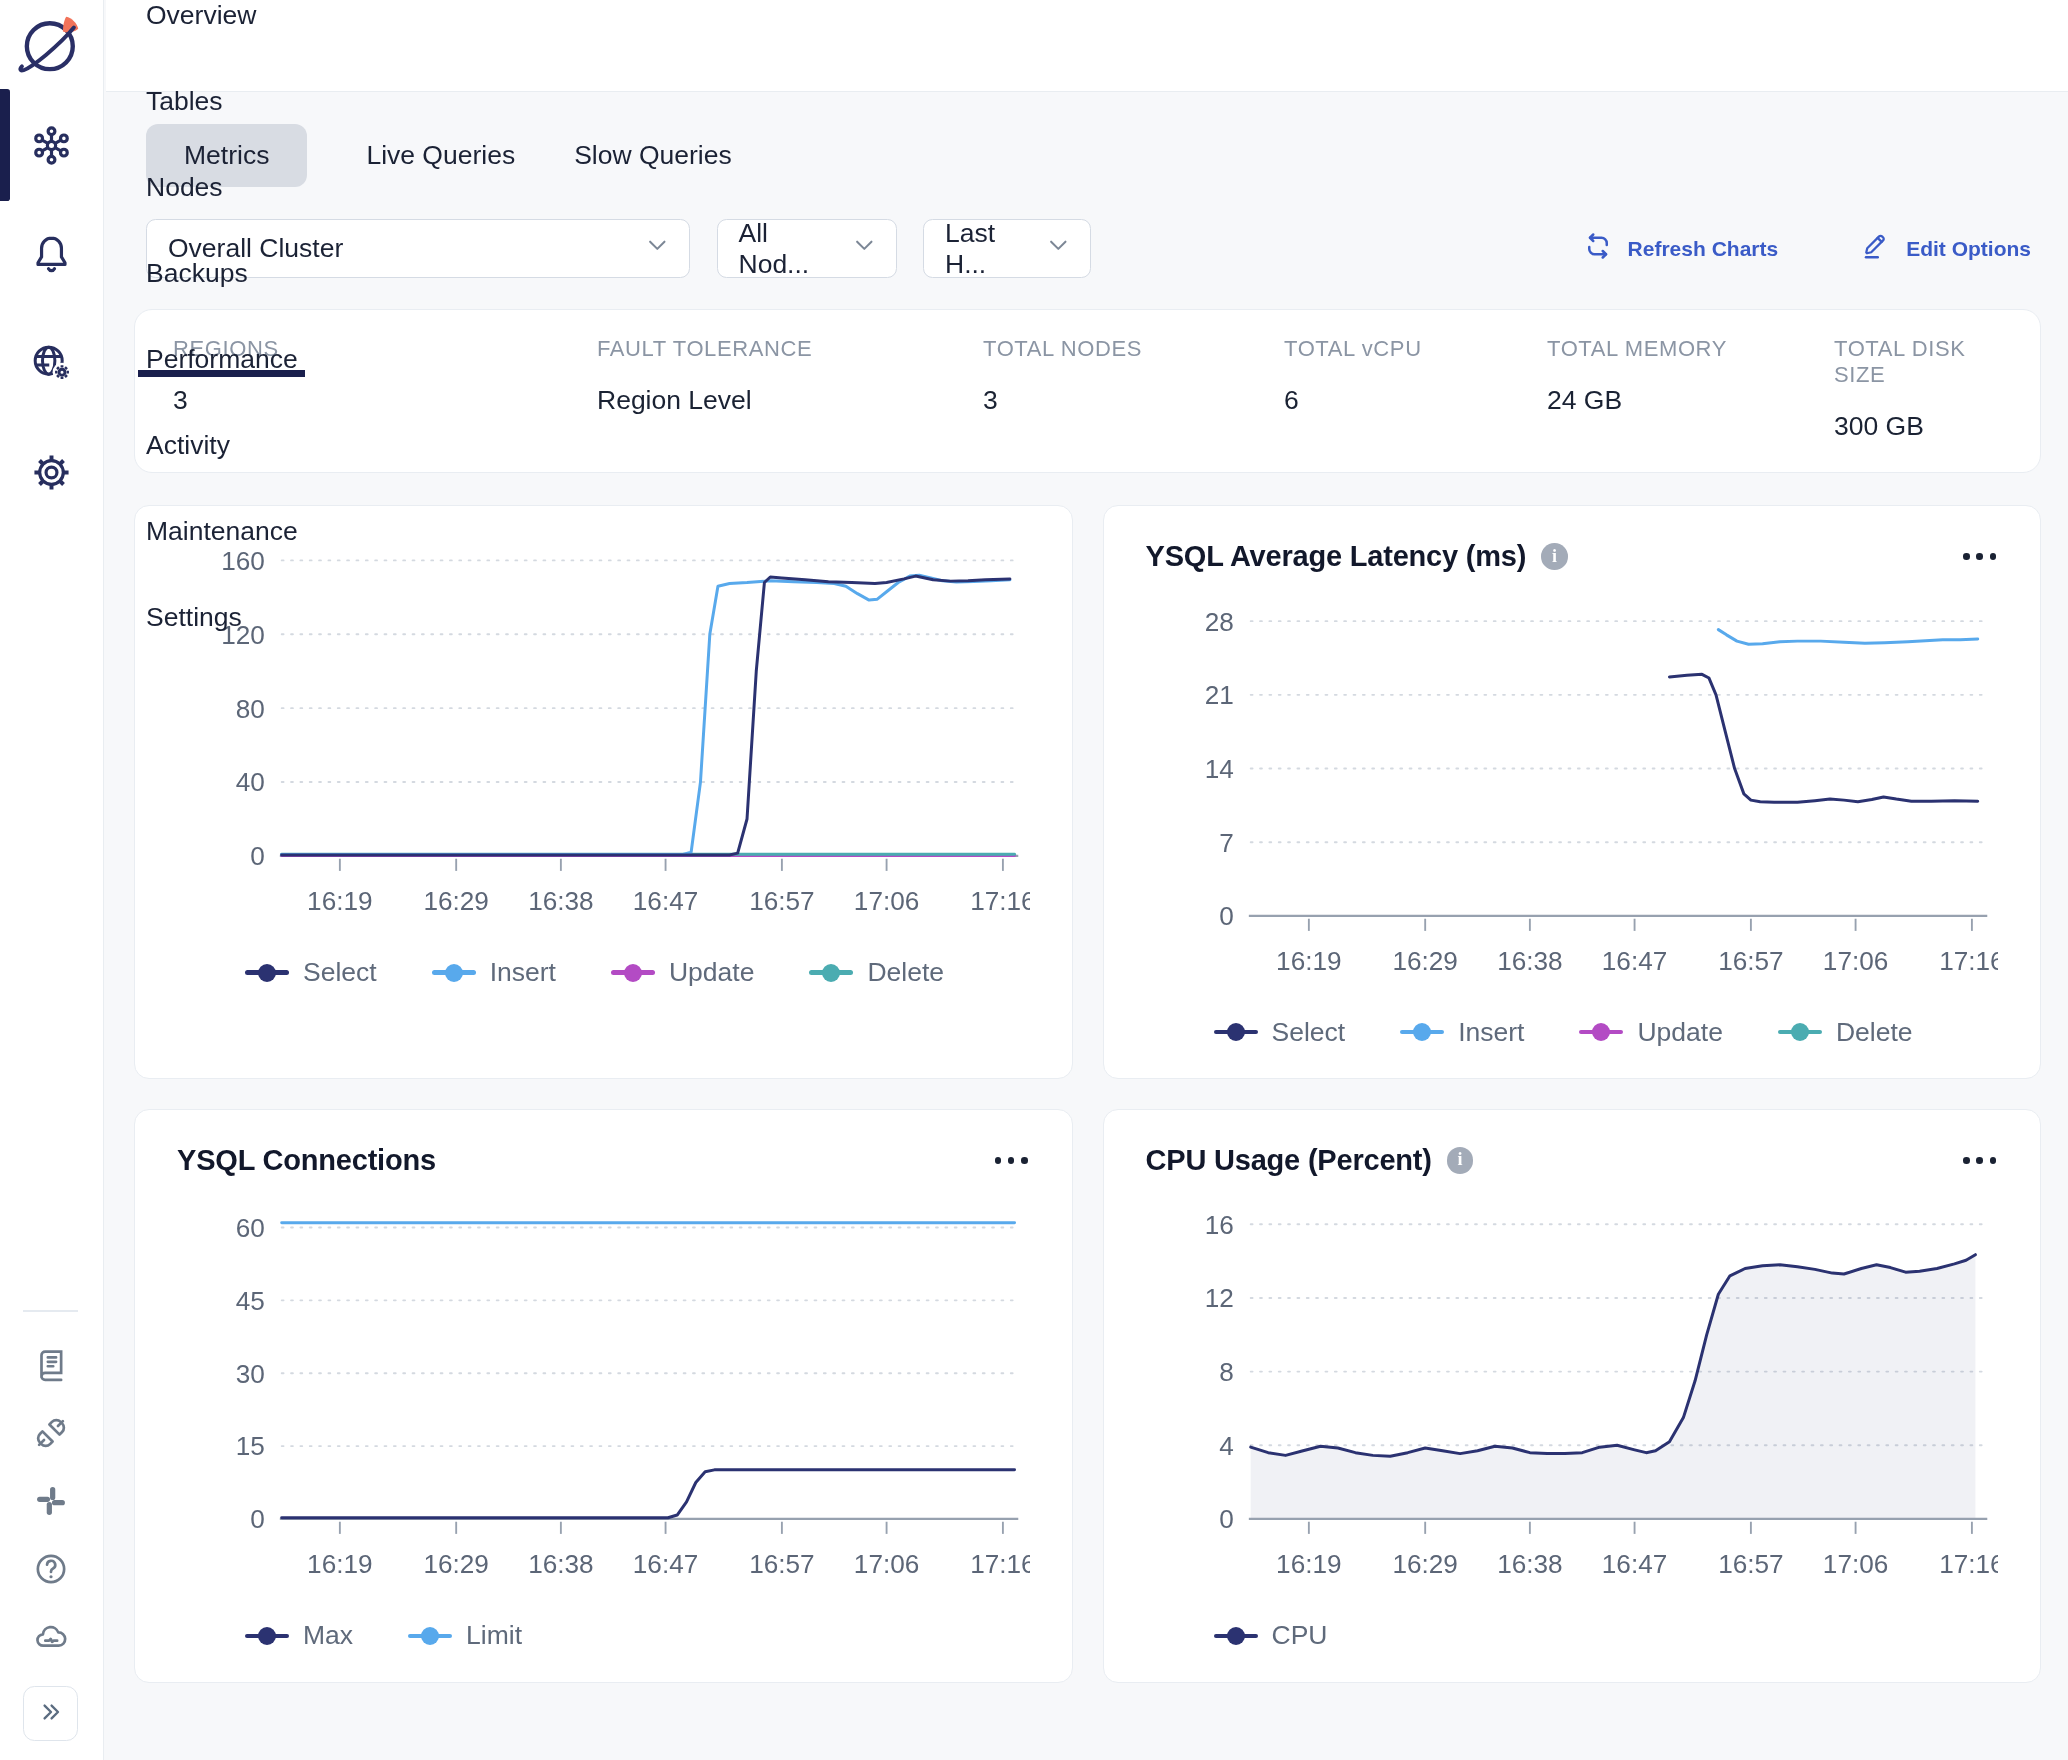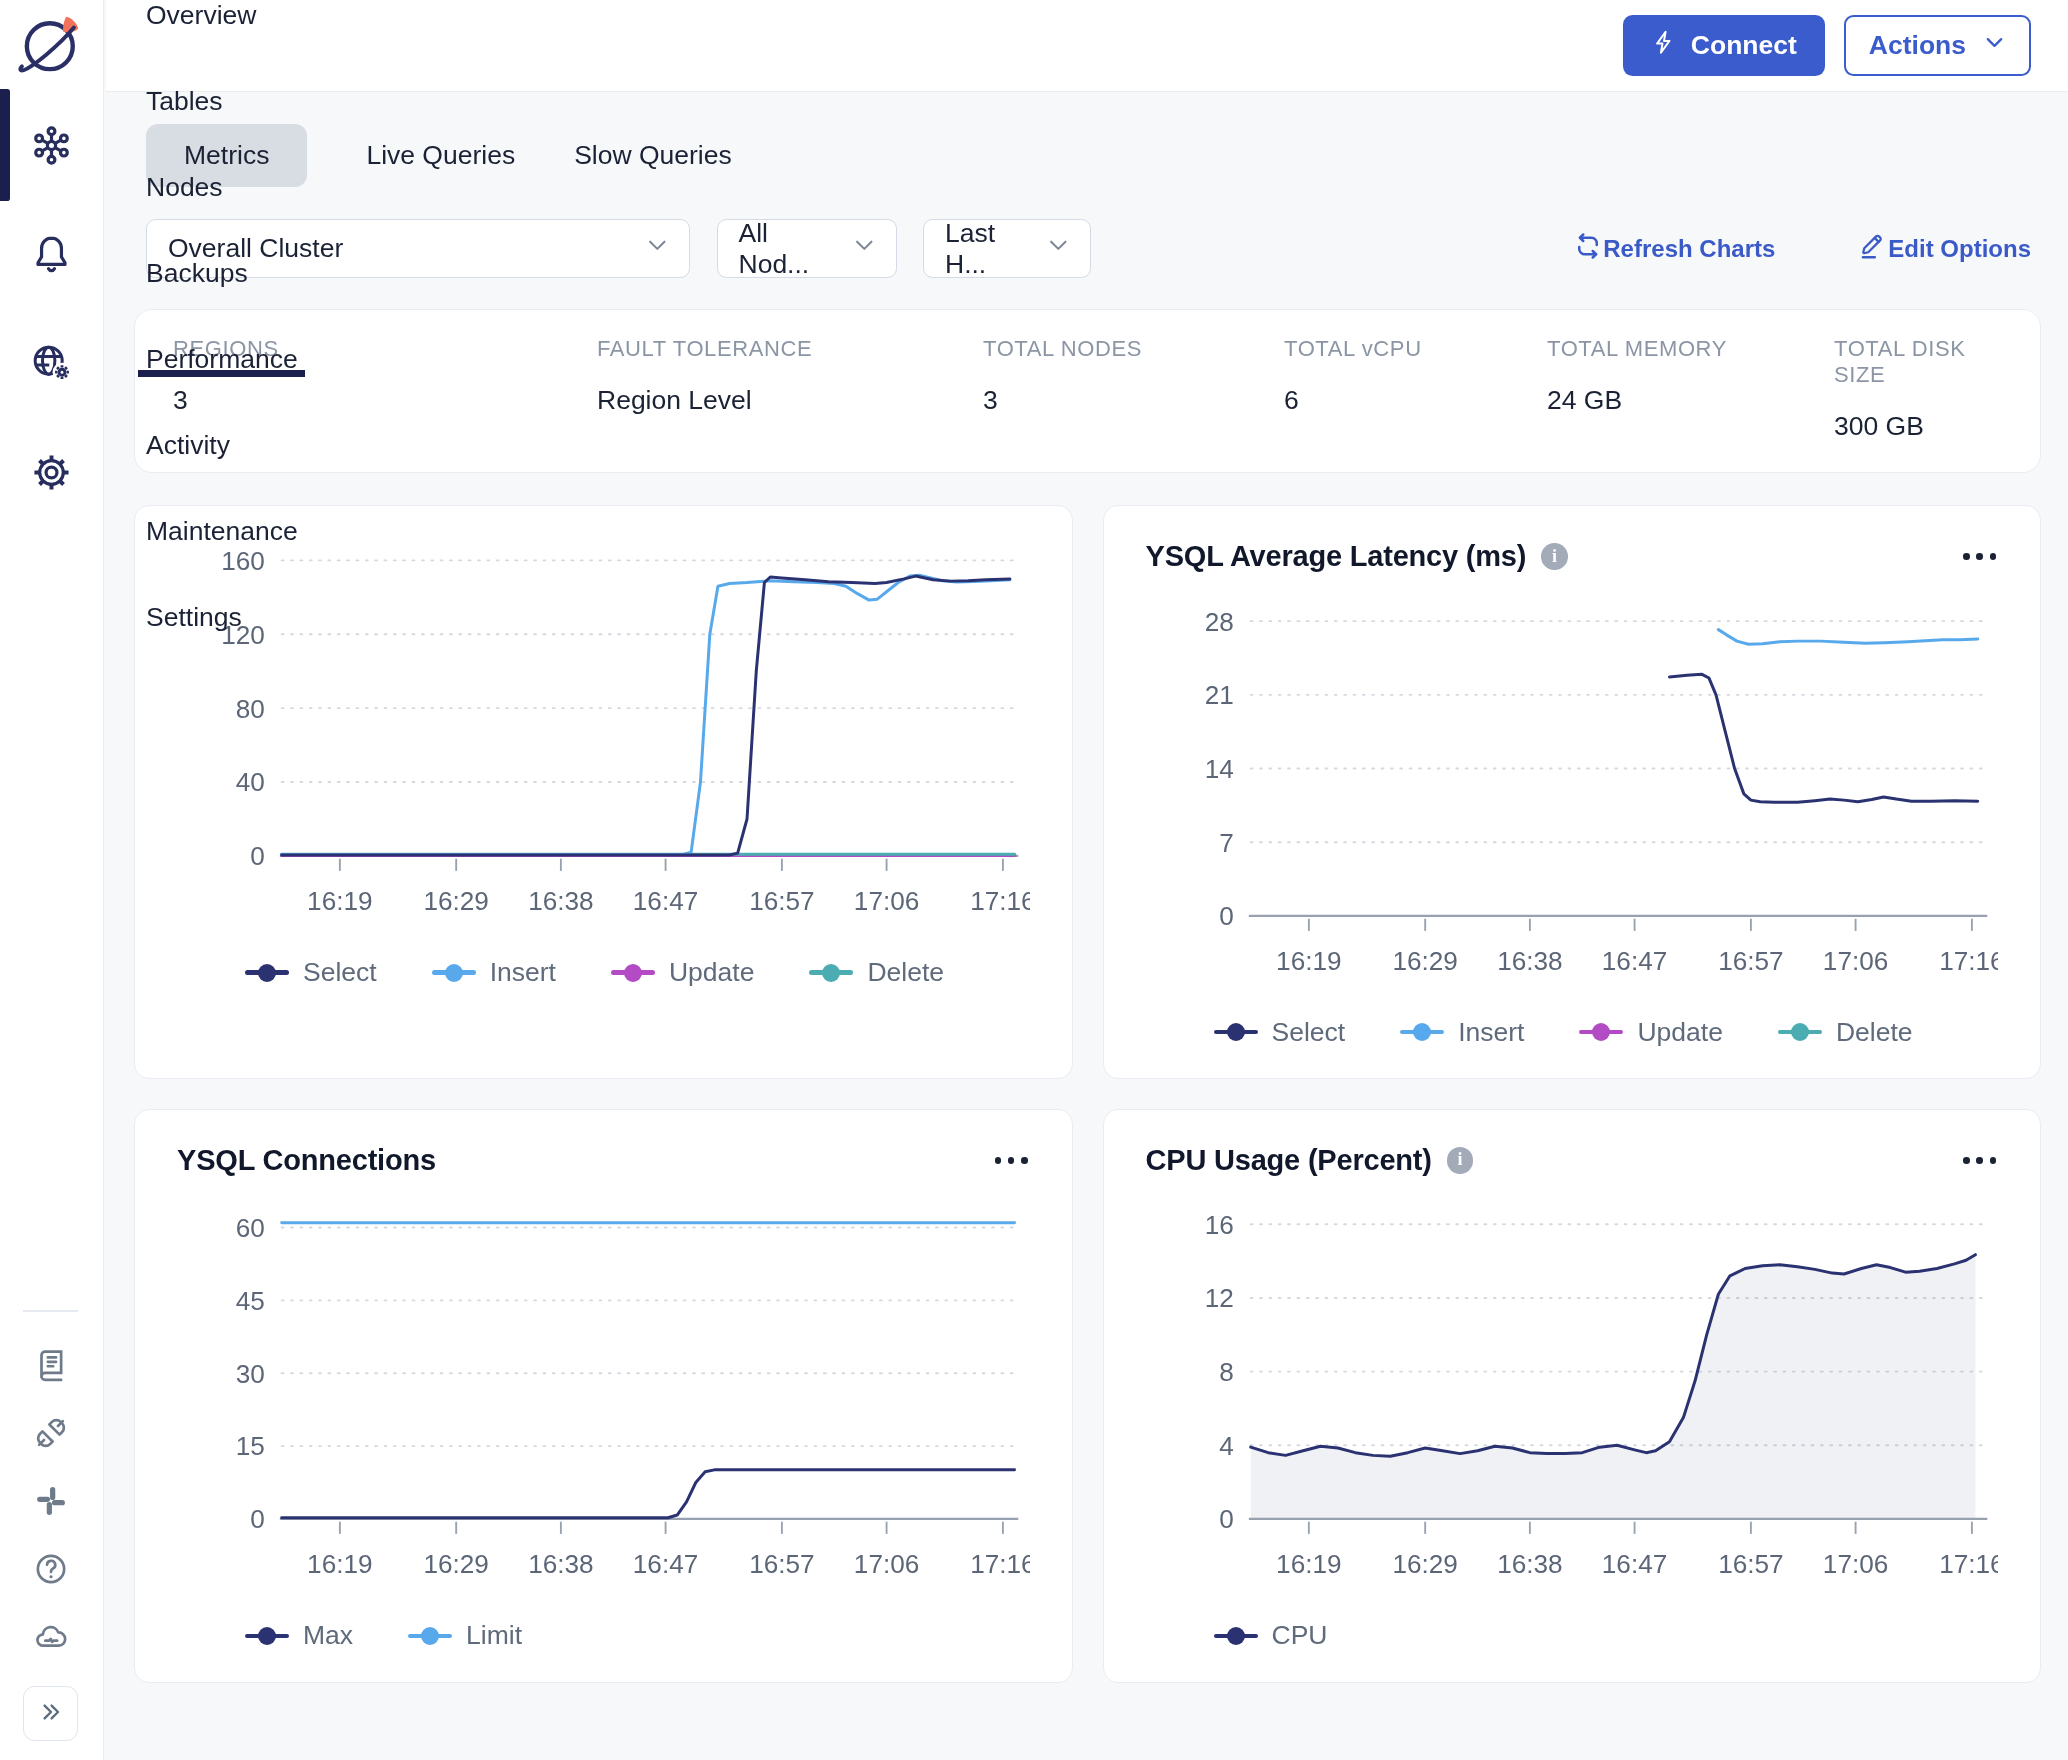--- a/index.html
+++ b/index.html
@@ -51,21 +51,21 @@
 
   .filter-row { display:flex; align-items:center; gap:26.5px; padding:24.6px 38px 21px 40px; }
   .dd { display:flex; align-items:center; justify-content:space-between; background:#fff;
         border:1.9px solid #D5DBE4; border-radius:9.5px; height:59px; padding:0 19px 0 21px;
         font-size:26.5px; color:#1B2235; cursor:pointer; }
   .dd svg { width:24.6px; height:24.6px; color:#7C8796; flex:none; margin-left:13.2px; }
   .dd.dd-cluster { width:544px; }
   .dd.dd-nodes  { width:180px; }
   .dd.dd-time   { width:168px; }
   .filter-links { margin-left:auto; display:flex; gap:83px; }
-  .link { display:flex; align-items:center; color:#3A5BC7; font-size:24px;
+  .link { display:flex; align-items:center; gap:15px; color:#3A5BC7; font-size:21px;
           font-weight:bold; cursor:pointer; white-space:nowrap; }
   .link svg { width:30px; height:30px; }
 
   
   .stats-card { margin:9.5px 28px 32px; background:#fff; border:1.9px solid #E9EDF2;
           border-radius:18px; padding:26.5px 38px 30px; display:flex;justify-content:space-between; }
   .stat-col:nth-child(1){ width:424px; } .stat-col:nth-child(2){ width:386px; }
   .stat-col:nth-child(3){ width:269px; } .stat-col:nth-child(4){ width:263px;margin-left:32px; }
   .stat-col:nth-child(5){ width:267px; } .stat-col:nth-child(6){ flex:1;margin-left:20px; }
   .stat-label { font-size:22px; font-weight:500; letter-spacing:0.6px; color:#8B95A4; }
@@ -201,38 +201,20 @@
     <div class="tabs">
         <div class="tab">Overview</div>
         <div class="tab">Tables</div>
         <div class="tab">Nodes</div>
         <div class="tab">Backups</div>
         <div class="tab active">Performance</div>
         <div class="tab">Activity</div>
         <div class="tab">Maintenance</div>
         <div class="tab">Settings</div>
       </div>
-    <div class="hdr-buttons">
-      <button class="btn-connect">
-        <span>
-          <svg viewBox="0 0 24 24" fill="none" stroke="#fff" stroke-width="1.8" stroke-linejoin="round">
-            <path d="M13.2 2.5 5.5 13.2h4.9L9 21.5l7.7-10.7h-4.9l1.4-8.3Z"></path>
-          </svg>
-        </span>
-        <span>Connect</span>
-      </button>
-      <button class="btn-actions">
-        <span>Actions</span>
-        <span>
-          <svg viewBox="0 0 24 24" fill="none" stroke="#3A5CCC" stroke-width="2.4" stroke-linecap="round" stroke-linejoin="round">
-            <path d="m5 8.5 7 7 7-7"></path>
-          </svg>
-        </span>
-      </button>
-    </div>
   </header>
 
   <div class="subtabs">
       <div class="subtab active">Metrics</div>
       <div class="subtab">Live Queries</div>
       <div class="subtab">Slow Queries</div>
     </div>
 
   <div class="filter-row">
     <div class="dd dd-cluster">

